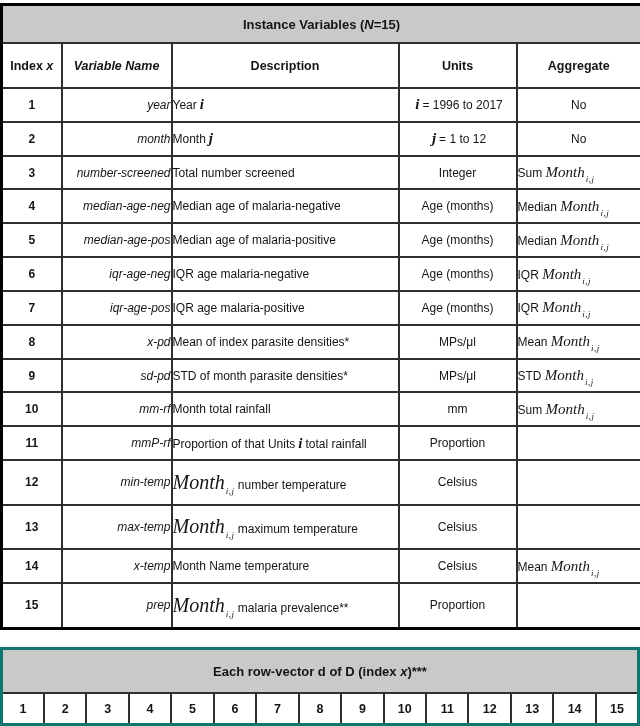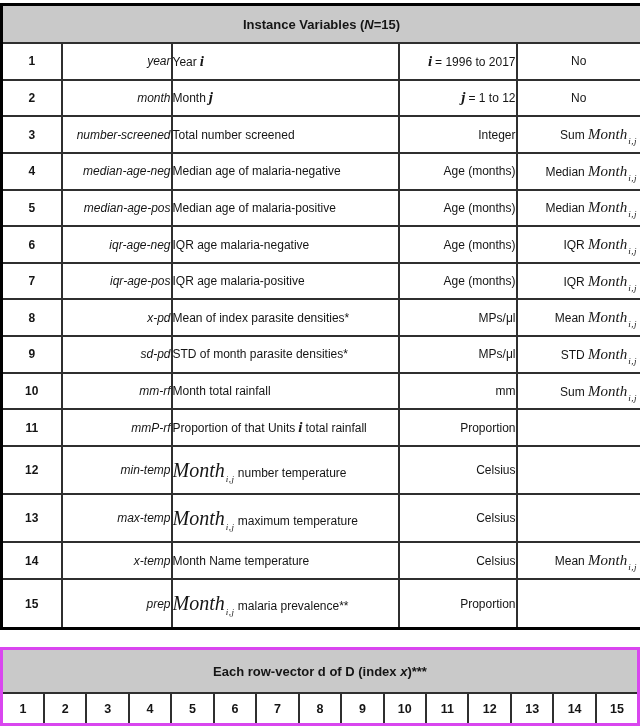--- a/index.html
+++ b/index.html
@@ -69,27 +69,27 @@
     text-align: right;
     font-style: italic;
     padding-right: 8px;
   }
   td.desc {
     text-align: left;
     padding-left: 9px;
     margin-left: 36px;
   }
   td.units {
-    text-align: right;
+    text-align: center;
   }
   td.agg {
     text-align: center;
   }
   td.agg.agg-right {
-    text-align: right;
+    text-align: left;
     padding-right: 3px;
   }
   
   .mword {
     font-family: "Liberation Serif", serif;
     font-style: italic;
     font-weight: normal;
   }
   td.desc .mword { font-size: 20px; }
   td.agg .mword  { font-size: 15px; }
@@ -110,21 +110,21 @@
     margin: 0 3px;
   }
   .it { font-style: italic; }
   
   table.vector {
     position: absolute;
     top: 647px;
     left: 0;
     width: 640px;
     height: 79px;
-    border: 3px solid #d946ef;
+    border: 3px solid #0f766e;
   }
   table.vector th, table.vector td {
     border: 2px solid #2f2f2f;
     padding: 0;
     overflow: hidden;
   }
   tr.vtitle-row th {
     background: #c9c9c9;
     height: 42px;
     font-size: 13px;
@@ -149,20 +149,27 @@
     <colgroup>
       <col style="width:60px">
       <col style="width:110px">
       <col style="width:227px">
       <col style="width:118px">
       <col style="width:125px">
     </colgroup>
     <thead>
       <tr class="title-row">
         <th colspan="5"><span class="txt">Instance Variables (</span><span class="it">N</span><span class="txt">=15)</span></th>
+      </tr>
+      <tr class="head-row">
+        <th><span class="txt">Index </span><span class="it">x</span></th>
+        <th class="name-h">Variable Name</th>
+        <th>Description</th>
+        <th>Units</th>
+        <th>Aggregate</th>
       </tr>
     </thead>
     <tbody id="rows">
         <tr>
           <td class="idx">1</td>
           <td class="vname">year</td>
           <td class="desc"><span class="txt">Year</span><span class="mi">i</span></td>
           <td class="units"><span class="mi">i</span><span class="txt">= 1996 to 2017</span></td>
           <td class="agg"><span class="txt">No</span></td>
         </tr>

